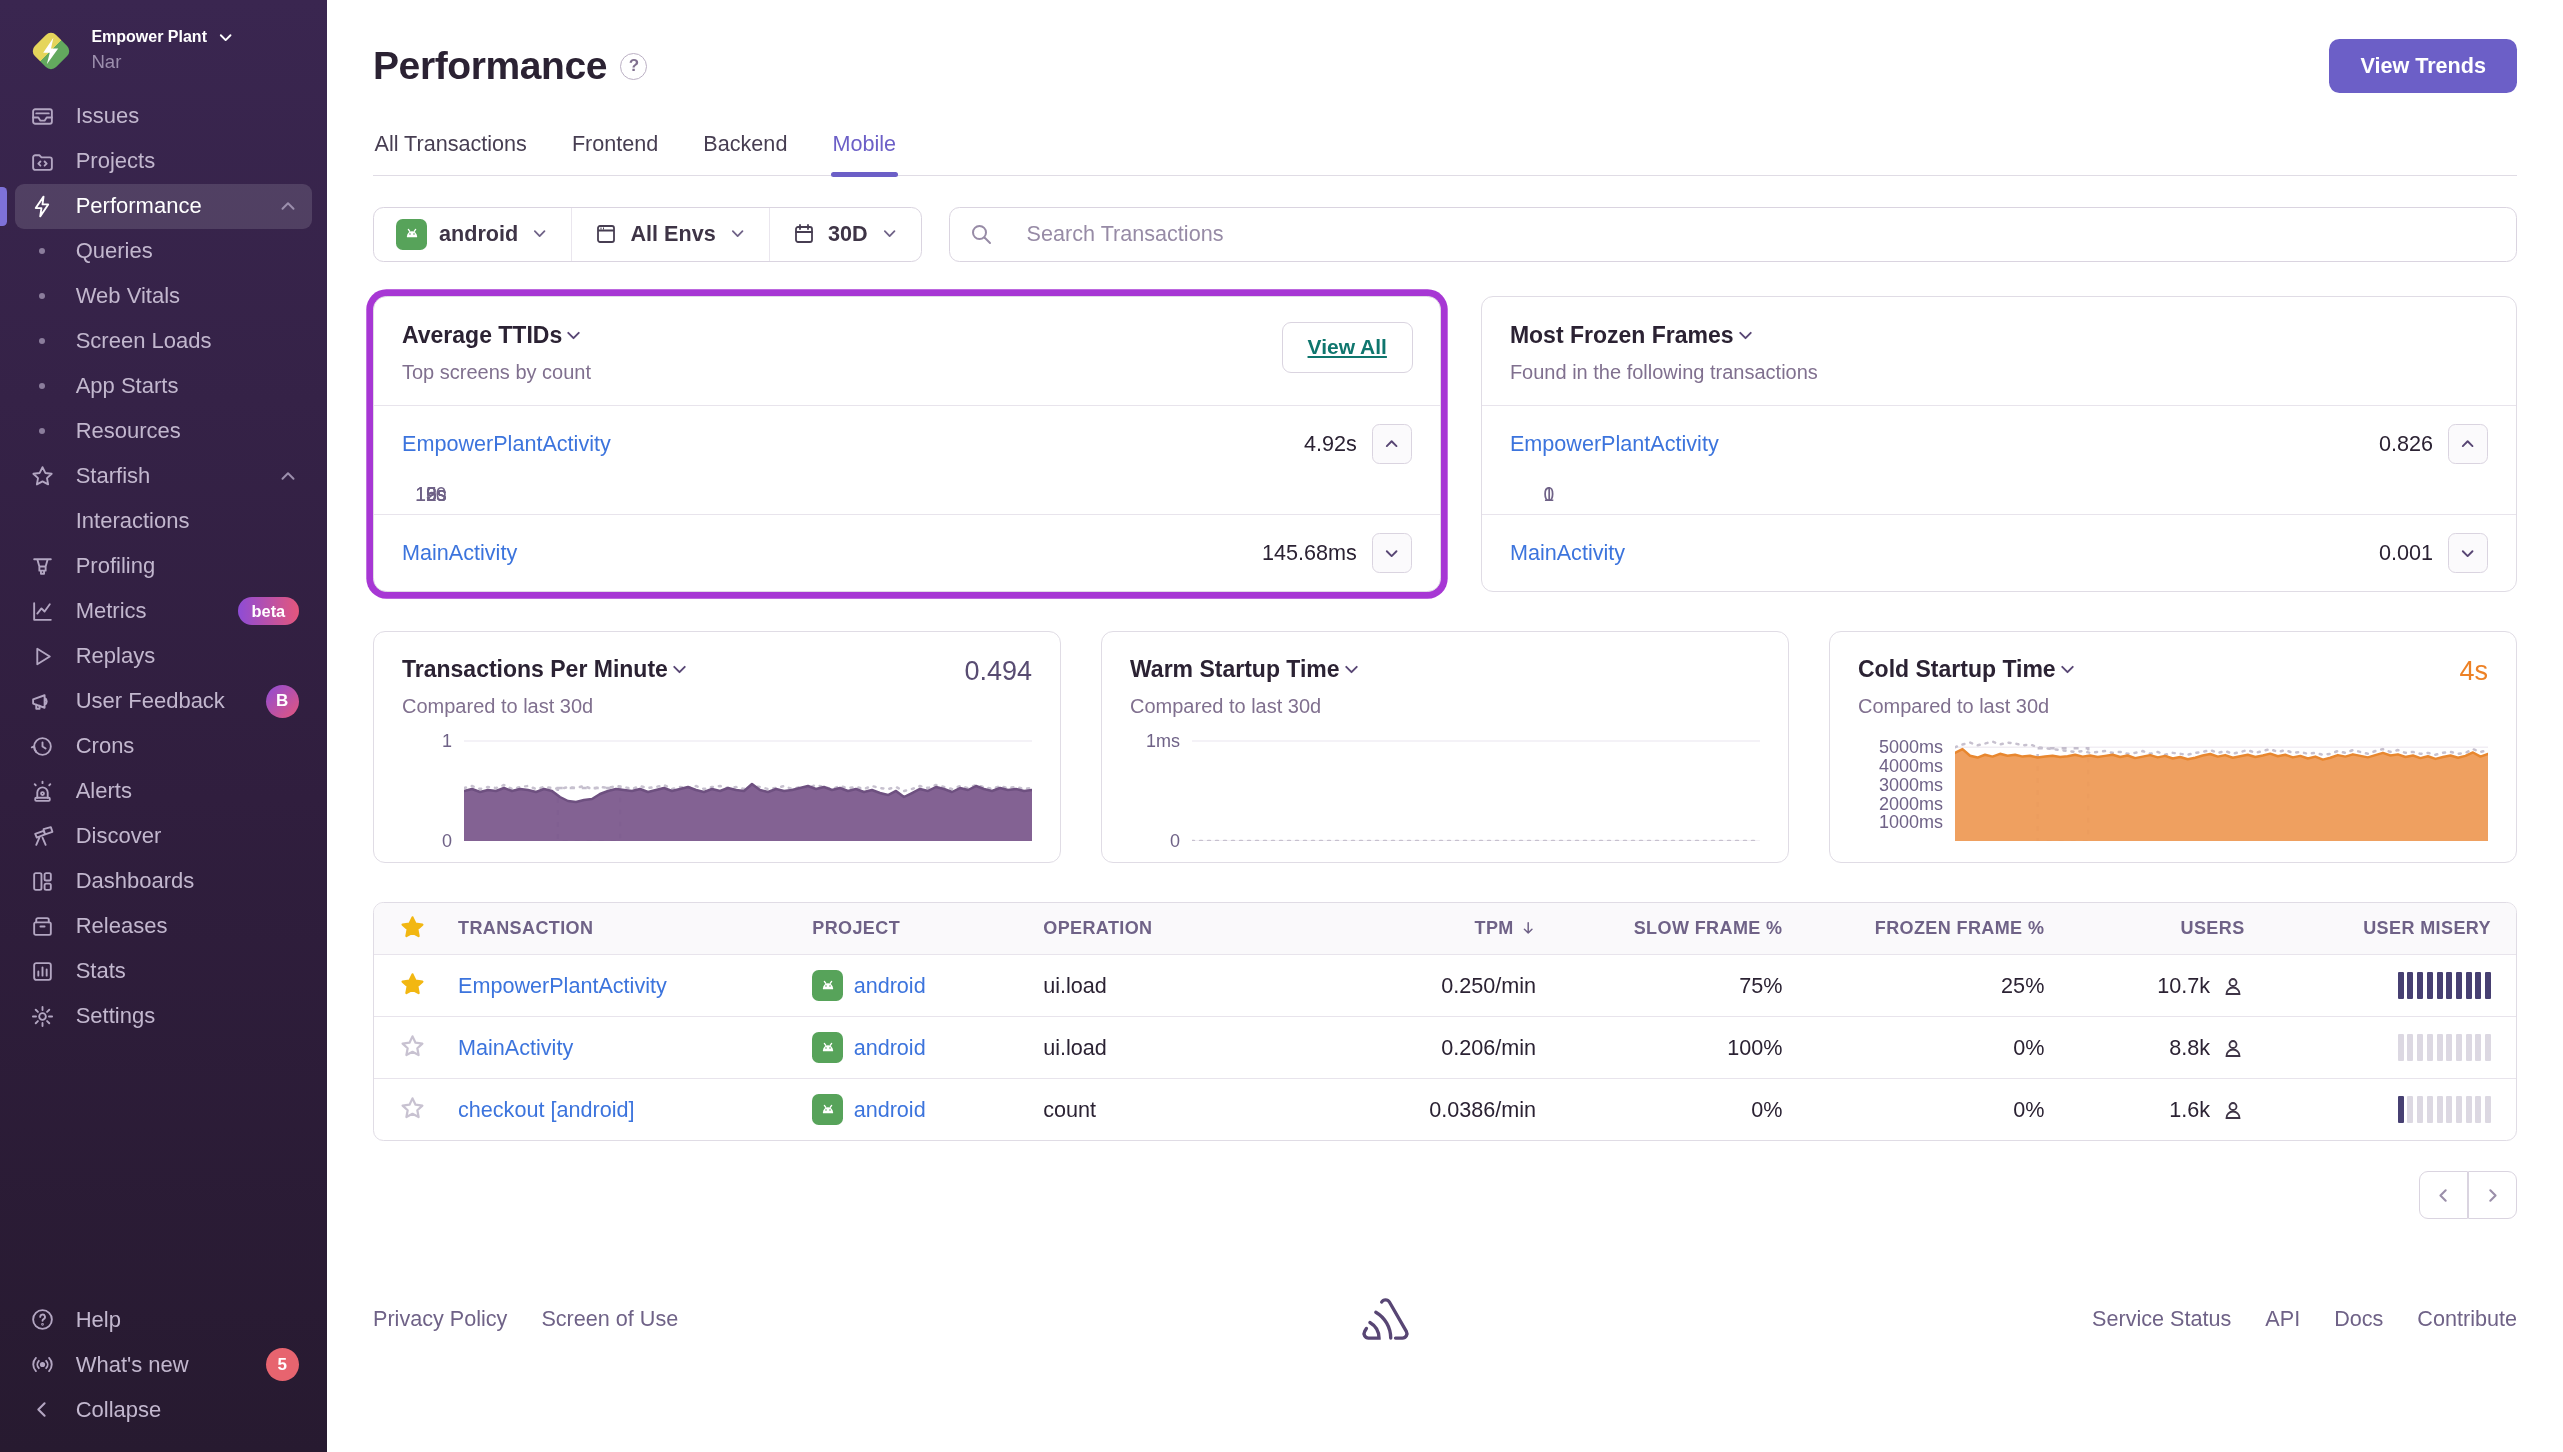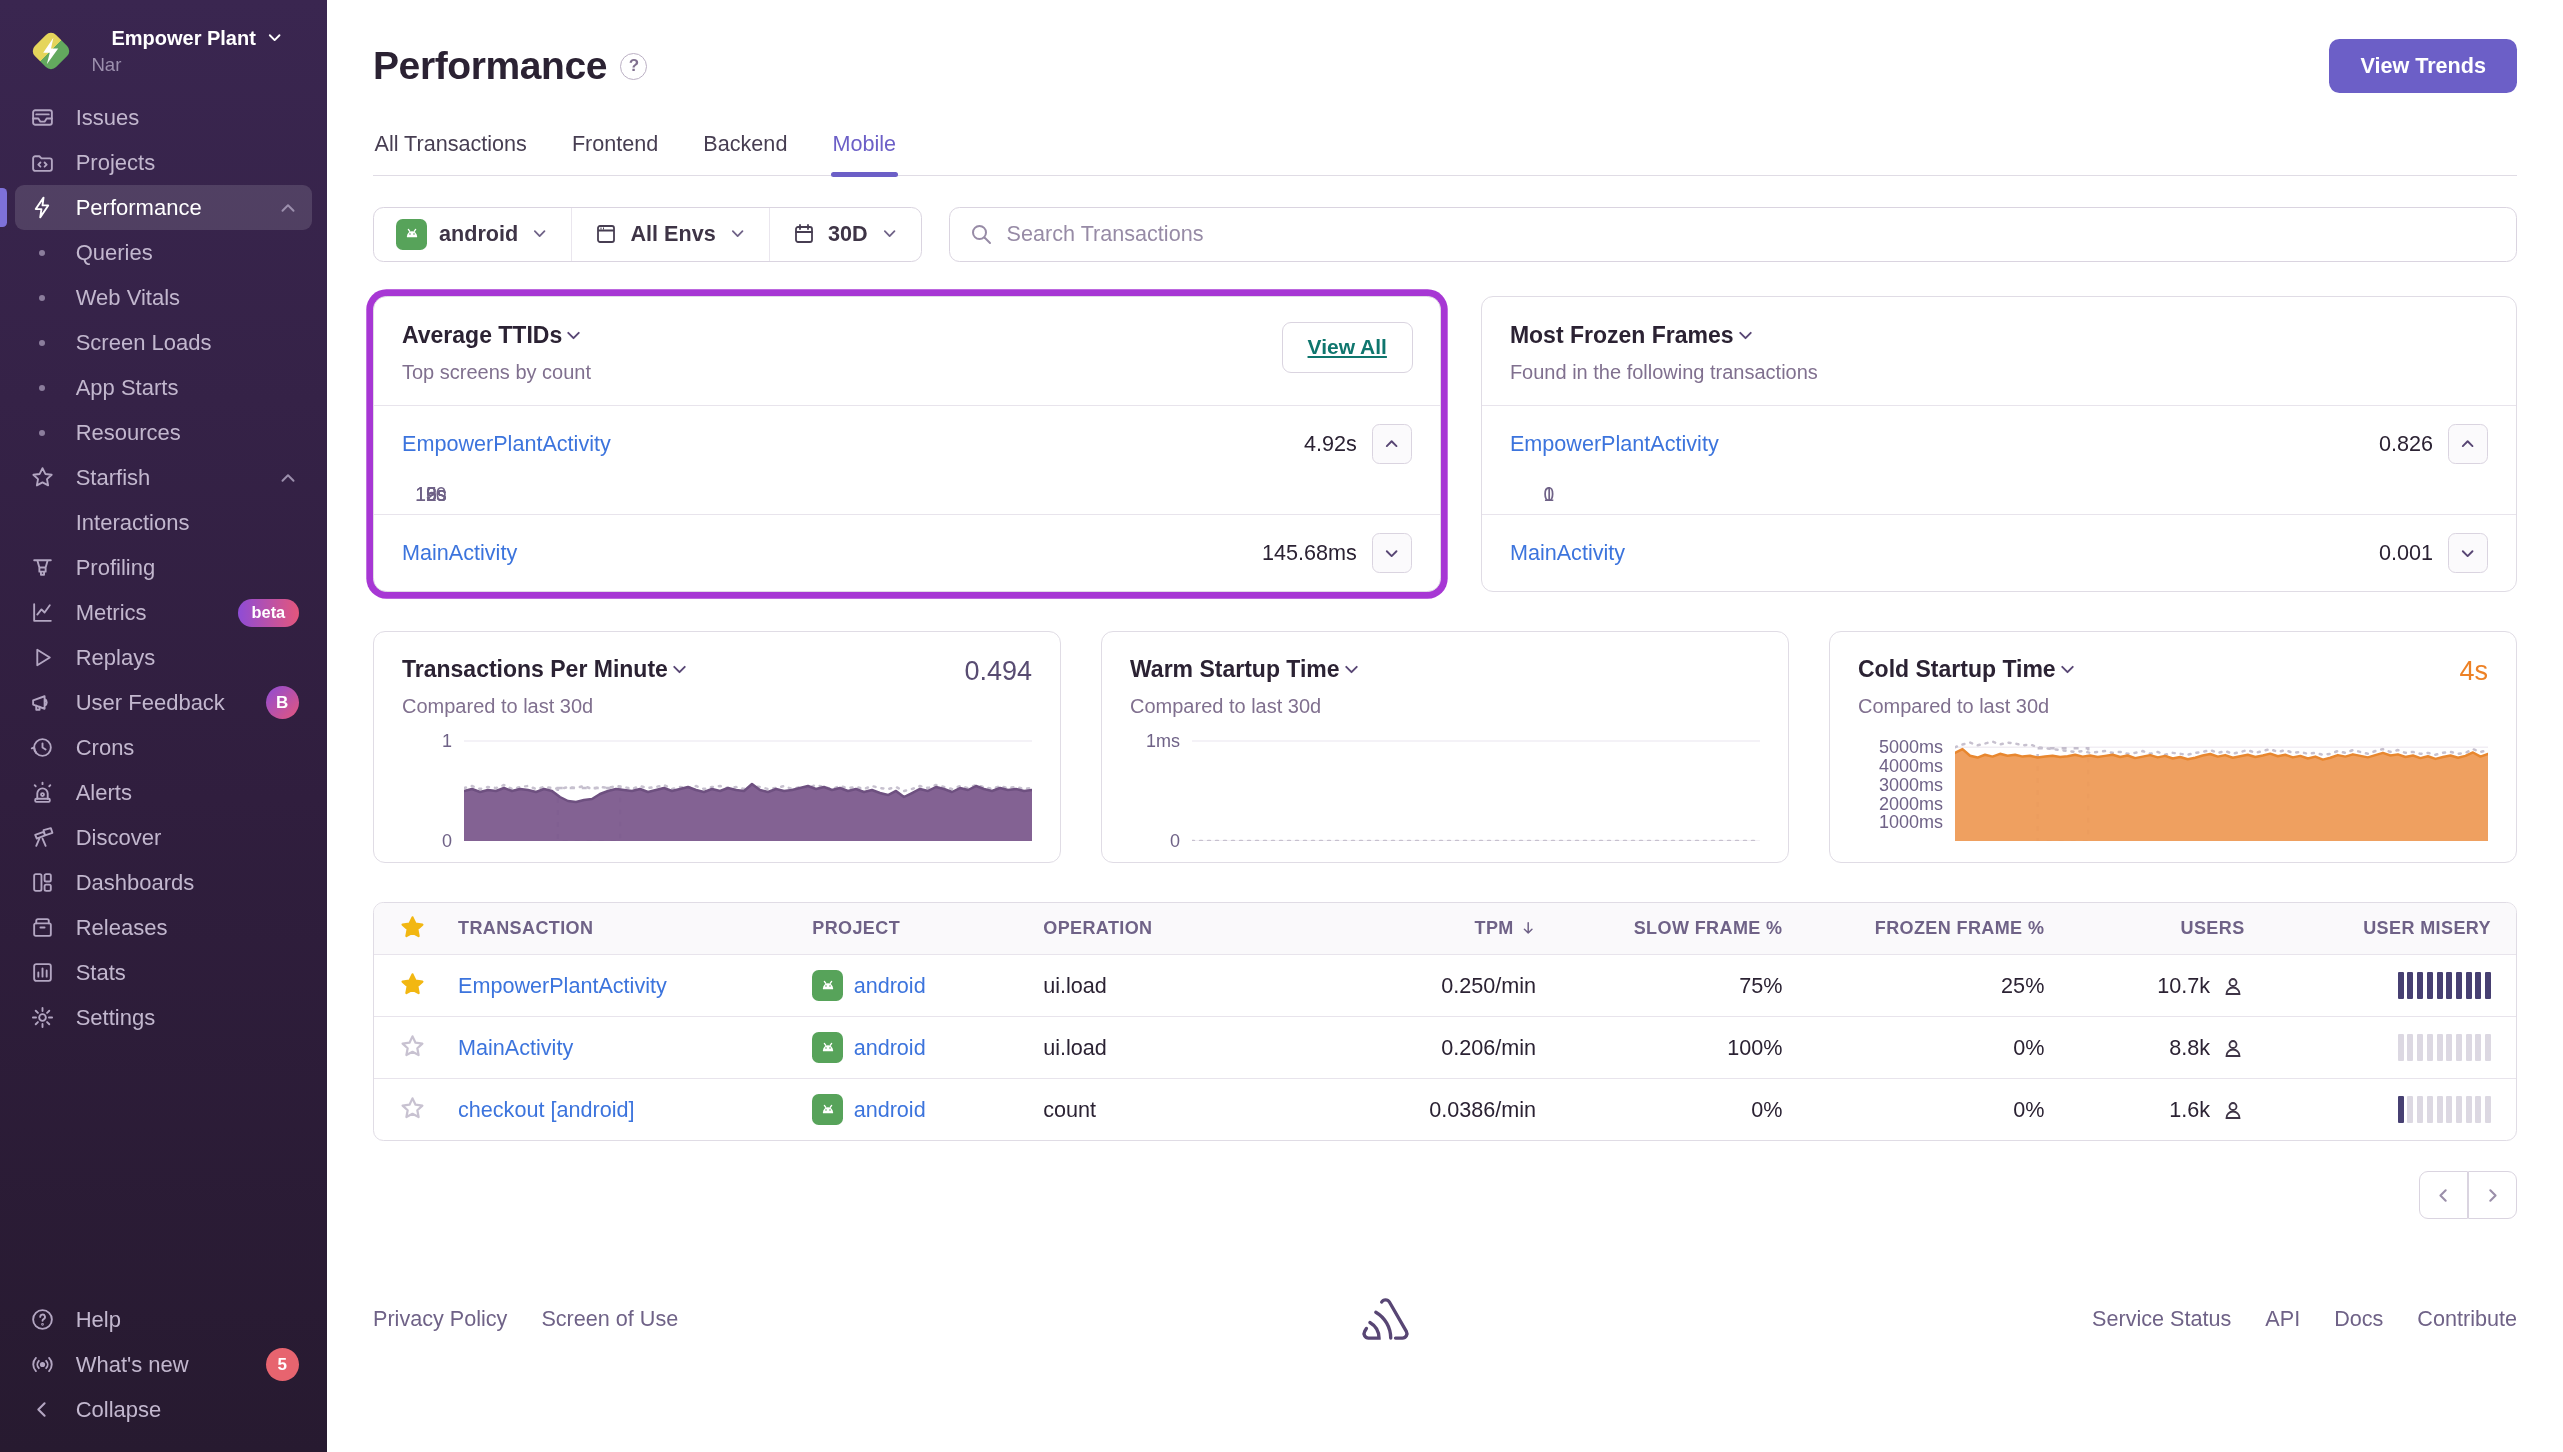--- a/index.html
+++ b/index.html
@@ -4,21 +4,21 @@
 <style>
   * { margin:0; padding:0; box-sizing:border-box; }
   html,body { width:2563px; height:1453px; overflow:hidden; }
   body { font-family:"Liberation Sans", sans-serif; background:#fff; color:#2B2233; font-size:21.6px; }
   .app { display:flex; width:100%; height:100%; }
 
   
   .sidebar { width:327px; flex:0 0 327px; height:100%; background:linear-gradient(180deg,#3A2650 0%,#301E3E 55%,#271A30 100%); display:flex; flex-direction:column; padding:22px 0 21px; color:#C2B7CE; }
   .org { display:flex; align-items:center; gap:16.4px; padding:4.5px 27px 19.3px; cursor:pointer; }
   .org-logo { width:48px; height:48px; flex:0 0 48px; }
-  .org-name { font-size:20px; font-weight:bold; color:#fff; display:flex; align-items:center; gap:9px;margin-left:20px; }
+  .org-name { font-size:16px; font-weight:bold; color:#fff; display:flex; align-items:center; gap:9px; }
   .org-sub { font-size:18.6px; color:#9C8FAD; margin-top:4.5px; }
   .nav { flex:1; display:flex; flex-direction:column; min-height:0; }
   .nav ul { list-style:none; }
   .nav li { position:relative; display:flex; align-items:center; gap:19.3px; height:45px; margin:0 15px; padding:0 13.4px; border-radius:9px; font-size:22px; cursor:pointer; }
   .nav li .icon { width:28px; height:28px; flex:0 0 28px; display:flex; align-items:center; justify-content:center; color:#B3A6C2; }
   .nav li .icon svg { width:25px; height:25px; }
   .nav li.sub .icon::before { content:""; width:6px; height:6px; border-radius:50%; background:#8B7D9C; display:block; }
   .nav li.sub.nodot .icon::before { background:transparent; }
   .nav li.active { background:rgba(255,255,255,0.13); color:#fff; }
   .nav li.active .icon { color:#fff; }
@@ -50,21 +50,21 @@
   .filter-row { display:flex; gap:27px; }
   .seg { display:flex; align-items:stretch; border:1.5px solid #DAD4E0; border-radius:10.4px; background:#fff; height:55px; }
   .seg-item { display:flex; align-items:center; gap:12px; padding:0 22px; font-size:21.6px; font-weight:bold; color:#3E3446; cursor:pointer; }
   .seg-item + .seg-item { border-left:1.5px solid #EAE6EE; }
   .chip-android { width:31px; height:31px; border-radius:6.7px; background:#57A35A; display:flex; align-items:center; justify-content:center; }
   .chip-android svg { width:22px; height:22px; }
   .seg-icon { width:24px; height:24px; color:#473E52; }
   .caret { width:19.3px; height:19.3px; color:#6F6287; }
   .searchbox { flex:1; display:flex; align-items:center; gap:13.4px; border:1.5px solid #DAD4E0; border-radius:10.4px; height:55px; padding:0 19.3px; background:#fff; }
   .searchbox svg { width:24px; height:24px; color:#978BA6; flex:0 0 24px; }
-  .searchbox input { border:none; outline:none; flex:1; font-size:21.6px; font-family:inherit; color:#2B2233; background:transparent; }
+  .searchbox input { border:none; outline:none; flex:1; font-size:21.6px; font-family:inherit; color:#2B2233; background:transparent;margin-left:20px; }
   .searchbox input::placeholder { color:#978BA6; }
 
   
   .cards-row1 { display:grid; grid-template-columns:1443fr 1400fr; gap:40px; margin-top:34px; }
   .card { background:#fff; border:1.5px solid #E0DCE5; border-radius:12px; display:flex; flex-direction:column; }
   .card.hilite { box-shadow:0 0 0 6.7px #A737D4; border-radius:13.4px; }
   .card-head { padding:25px 28px 21px; position:relative; }
   .card-title { font-size:23px; font-weight:bold; color:#2B2233; display:flex; align-items:center; gap:1px; }
   .card-title .caret { width:21px; height:21px; }
   .card-sub { font-size:20px; color:#80708F; margin-top:12px; }

